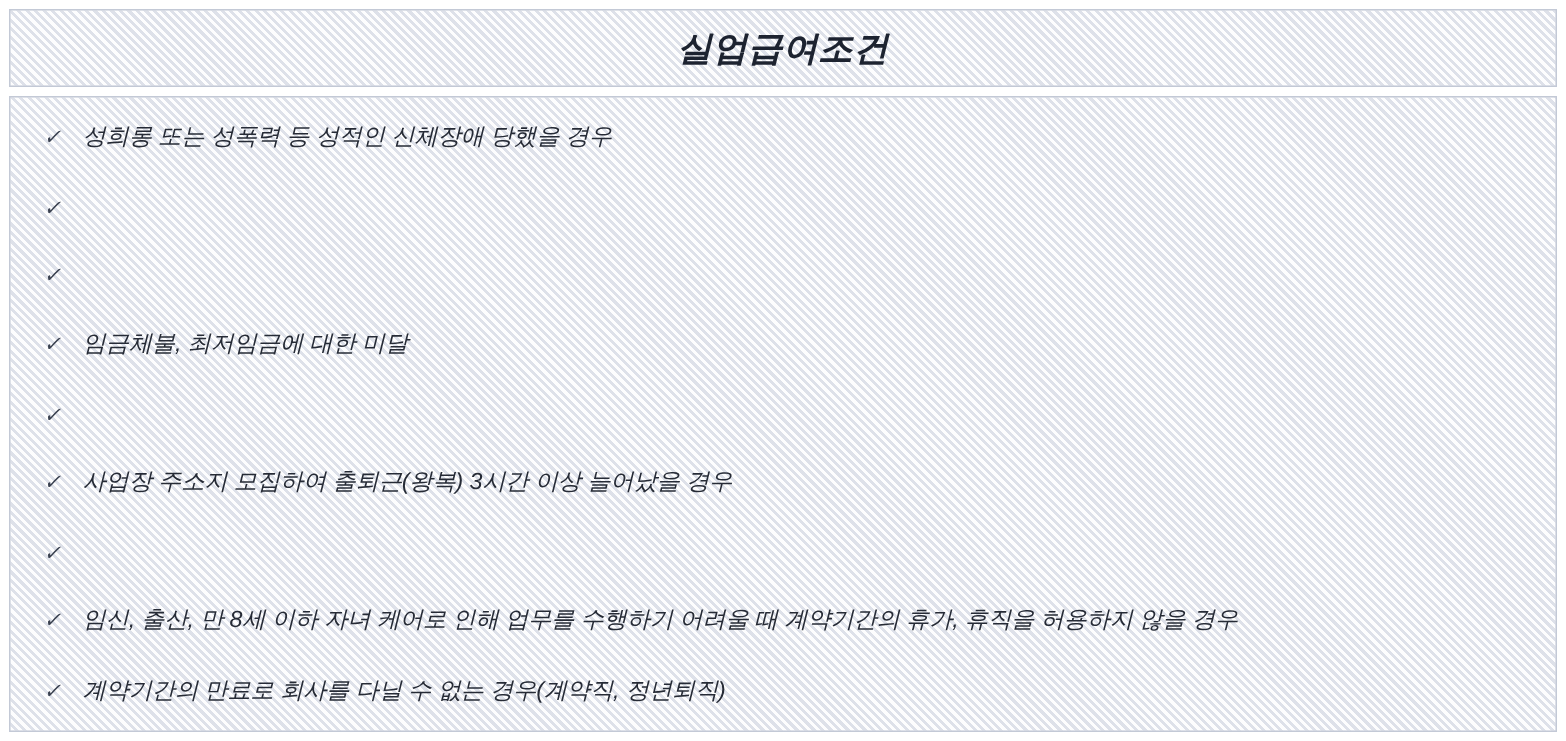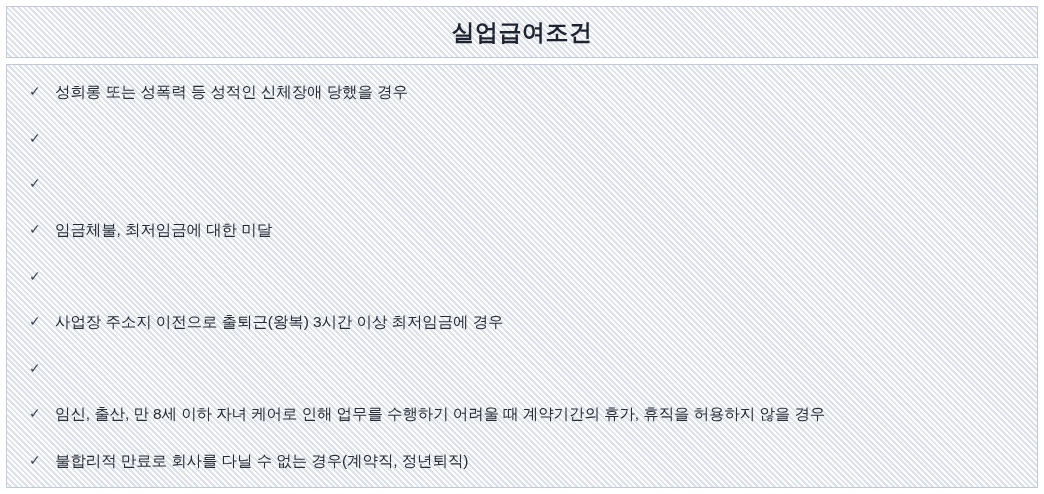--- a/index.html
+++ b/index.html
@@ -24,20 +24,21 @@
   
   .hatch {
     background-color: #f2f3f7;
     background-image: repeating-linear-gradient(
       45deg,
       rgba(255,255,255,0.85) 0px,
       rgba(255,255,255,0.85) 2px,
       rgba(205,210,222,0.55) 2px,
       rgba(205,210,222,0.55) 4px
     );
+    font-style: italic;
   }
   .title-bar {
     box-sizing: border-box;
     height: 52px;
     margin: 0 0 6px 0;
     border: 1px solid #c3c9d6;
     display: flex;
     align-items: center;
     justify-content: center;
   }
@@ -112,33 +113,33 @@
         <span class="check-icon">✓</span>
         <span class="cond-text">임금체불, 최저임금에 대한 미달</span>
       </li>
 
       <li class="cond-item">
         <span class="check-icon">✓</span>
       </li>
 
       <li class="cond-item">
         <span class="check-icon">✓</span>
-        <span class="cond-text">사업장 주소지 이전으로 출퇴근(왕복) 3시간 이상 최저임금에 경우</span>
+        <span class="cond-text">사업장 주소지 모집하여 출퇴근(왕복) 3시간 이상 늘어났을 경우</span>
       </li>
 
       <li class="cond-item">
         <span class="check-icon">✓</span>
       </li>
 
       <li class="cond-item">
         <span class="check-icon">✓</span>
         <span class="cond-text">임신, 출산, 만 8세 이하 자녀 케어로 인해 업무를 수행하기 어려울 때 계약기간의 휴가, 휴직을 허용하지 않을 경우</span>
       </li>
 
       <li class="cond-item">
         <span class="check-icon">✓</span>
-        <span class="cond-text">불합리적 만료로 회사를 다닐 수 없는 경우(계약직, 정년퇴직)</span>
+        <span class="cond-text">계약기간의 만료로 회사를 다닐 수 없는 경우(계약직, 정년퇴직)</span>
       </li>
 
     </ul>
   </div>
 
 </div>
 
 </body></html>

